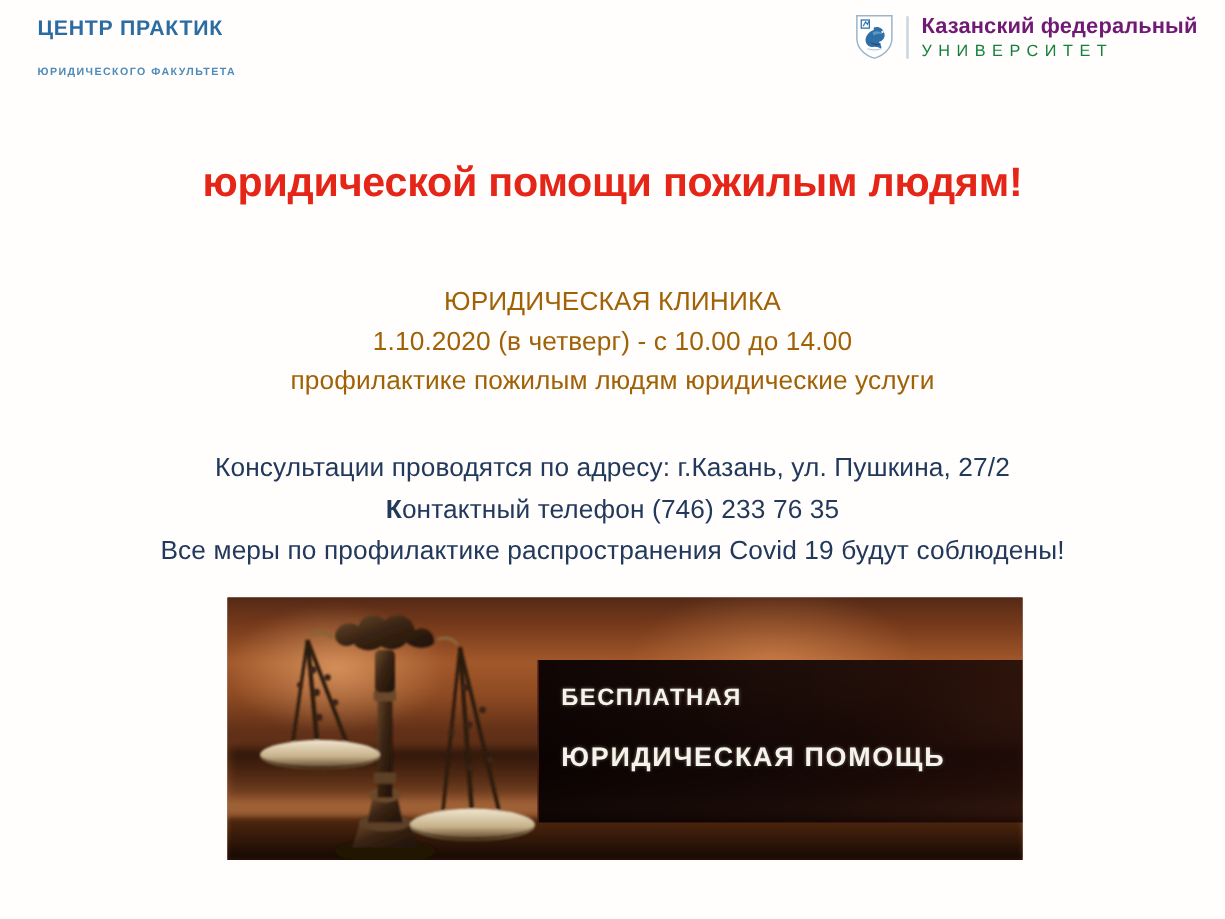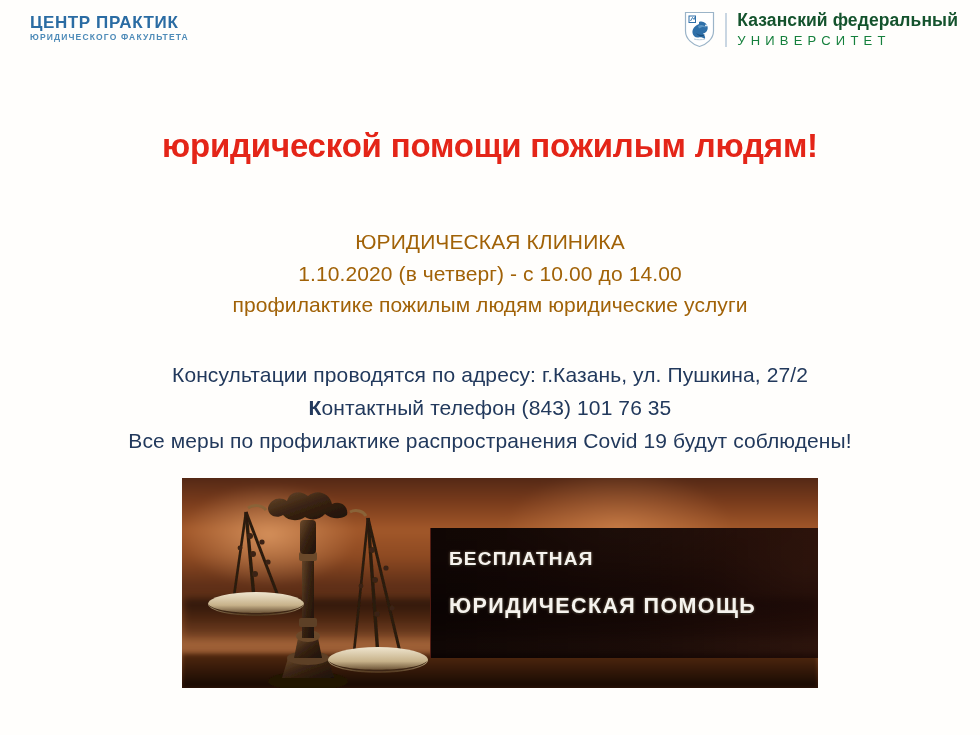--- a/index.html
+++ b/index.html
@@ -27,21 +27,21 @@
     line-height: 1;
     user-select: none;
   }
   .hdr-left .l1 {
     font-size: 17px;
     font-weight: bold;
     letter-spacing: 0.6px;
     color: #2B6CA3;
   }
   .hdr-left .l2 {
-    margin-top: 2px;
+    margin-top: 22px;
     font-size: 8.5px;
     font-weight: bold;
     letter-spacing: 1.15px;
     color: #4E8BB8;
   }
 
   .hdr-right {
     position: absolute;
     right: 22px;
     top: 11px;
@@ -58,21 +58,21 @@
   .hdr-divider {
     width: 2px;
     height: 34px;
     background: #c9d6e2;
     flex: 0 0 auto;
   }
   .hdr-right .txts { line-height: 1; }
   .hdr-right .u1 {
     font-size: 17.5px;
     font-weight: bold;
-    color: #14532d;
+    color: #701a75;
     letter-spacing: 0.1px;
     white-space: nowrap;
   }
   .hdr-right .u2 {
     margin-top: 5px;
     font-size: 13px;
     color: #15803d;
     letter-spacing: 5.2px;
     white-space: nowrap;
   }
@@ -223,21 +223,21 @@
   </div>
 
   <div class="block-a">
     <div>ЮРИДИЧЕСКАЯ КЛИНИКА</div>
     <div>1.10.2020 (в четверг) - с 10.00 до 14.00</div>
     <div>профилактике пожилым людям юридические услуги</div>
   </div>
 
   <div class="block-b">
     <div>Консультации проводятся по адресу: г.Казань,  ул. Пушкина, 27/2</div>
-    <div><span class="bold-k">К</span><span>онтактный телефон  (843) 101 76 35</span></div>
+    <div><span class="bold-k">К</span><span>онтактный телефон  (746) 233 76 35</span></div>
     <div>Все меры по профилактике распространения Covid 19 будут соблюдены!</div>
   </div>
 
   <div class="photo">
     <div class="photo-bg"></div>
     <div class="photo-band"></div>
     <div class="photo-desk"></div>
 
     <svg class="scales" width="300" height="210" viewBox="0 0 300 210">
       <defs>

